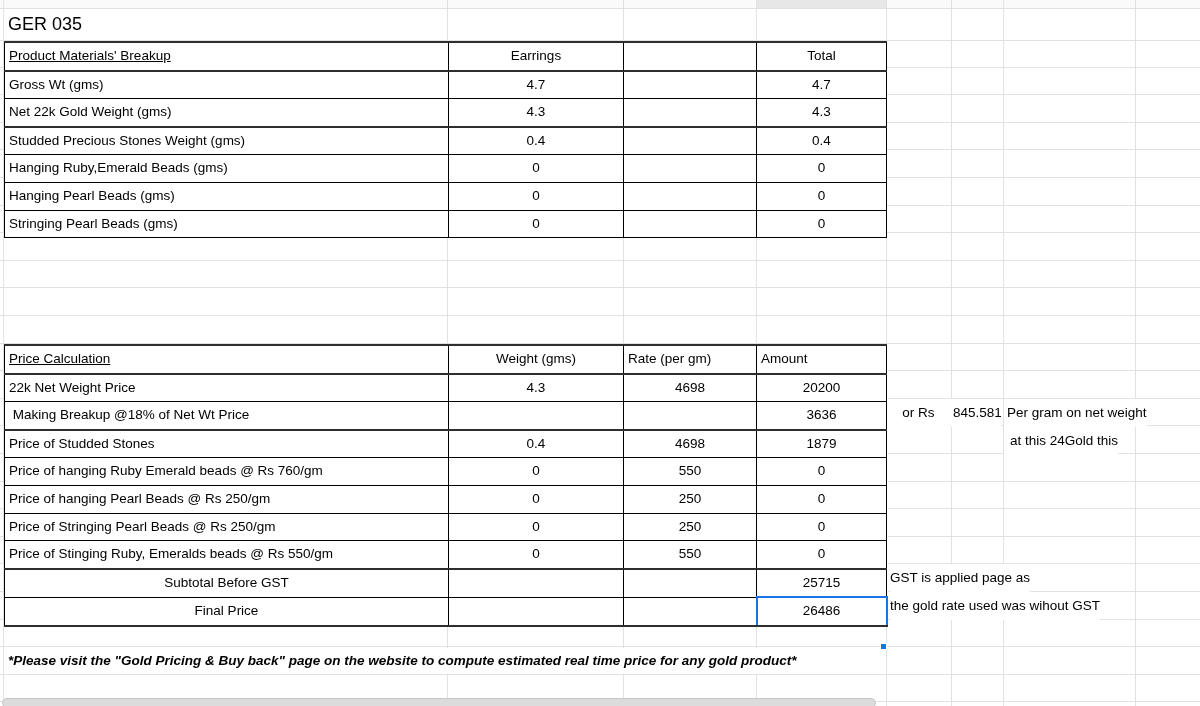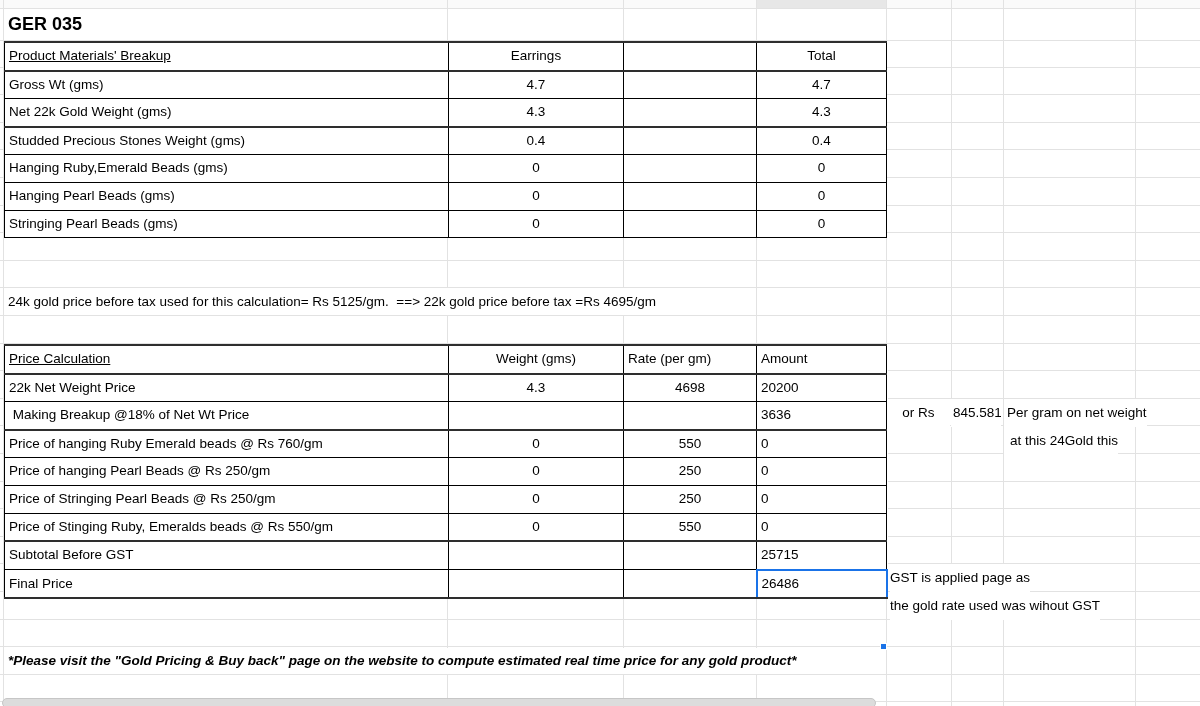--- a/index.html
+++ b/index.html
@@ -19,35 +19,35 @@
   .hlines {
     position: absolute; left: 0; top: 40px; width: 1200px; height: 666px;
     background: repeating-linear-gradient(to bottom,
       transparent 0, transparent 26.6px, #e2e2e2 26.6px, #e2e2e2 27.6px);
   }
   .toprow-strip { position: absolute; left: 0; top: 0; width: 1200px; height: 8px; background: #fafafa; }
   .shaded-cell { position: absolute; left: 756px; top: 0; width: 130px; height: 8px; background: #e7e7e7; }
 
   .cell-text { position: absolute; line-height: 27.6px; white-space: pre; background: #fff; }
 
-  .title { position: absolute; left: 8px; top: 8px; line-height: 32px; font-size: 18px; font-weight: bold; background: transparent; }
+  .title { position: absolute; left: 8px; top: 8px; line-height: 32px; font-size: 18px; font-weight: normal; background: transparent; }
 
   table { border-collapse: collapse; table-layout: fixed; background: #fff; position: absolute; }
   td {
     border: 1px solid #000;
     height: 26.6px; line-height: 26.6px;
     padding: 0 4px;
     overflow: hidden; white-space: pre;
     background: #fff;
     font-size: 13.5px;
   }
   .t1 { left: 4px; top: 41px; width: 882px; }
   .t2 { left: 4px; top: 344px; width: 882px; }
   .c { text-align: center; }
-  .r { text-align: left; }
+  .r { text-align: center; }
   .b { font-weight: normal; }
   .u { text-decoration: underline; }
   tr.thick-top td { border-top: 2px solid #2e2e2e; }
   tr.thick-bottom td { border-bottom: 2px solid #2e2e2e; }
   td.sel { border: 2px solid #1a73e8; margin-left: 28px; }
   .fill-handle { position: absolute; left: 880px; top: 643px; width: 7px; height: 7px; background: #1a73e8; border: 1px solid #fff; }
 
   .note-line { position: absolute; left: 8px; top: 288.4px; line-height: 27px; white-space: pre; background: #fff; }
   .footer-line { position: absolute; left: 8px; top: 647.6px; line-height: 26px; font-weight: bold; font-style: italic; white-space: pre; background: #fff; }
 
@@ -130,21 +130,20 @@
     </tr>
     <tr>
       <td>Stringing Pearl Beads (gms)</td>
       <td class="c">0</td>
       <td></td>
       <td class="c">0</td>
     </tr>
   </tbody>
     </table>
 
-  <div class="note-line"><span>24k gold price before tax used for this calculation= </span><span class="b">Rs 5125/gm</span><span>.  ==&gt; 22k gold price before tax =</span><span class="b">Rs 4695/gm</span></div>
 
   <table class="t2">
     <colgroup>
         <col style="width:444px">
         <col style="width:175px">
         <col style="width:133px">
         <col style="width:130px">
       </colgroup>
     <tbody>
         <tr class="thick-top thick-bottom">
@@ -159,20 +158,26 @@
       <td class="c">4698</td>
       <td class="r">20200</td>
     </tr>
     <tr class="thick-bottom">
       <td><span> Making Breakup </span><span class="b">@18%</span><span> of Net Wt Price</span></td>
       <td class="c"></td>
       <td class="c"></td>
       <td class="r">3636</td>
     </tr>
     <tr>
+      <td>Price of Studded Stones</td>
+      <td class="c">0.4</td>
+      <td class="c">4698</td>
+      <td class="r">1879</td>
+    </tr>
+    <tr>
       <td>Price of hanging Ruby Emerald beads @ Rs 760/gm</td>
       <td class="c">0</td>
       <td class="c">550</td>
       <td class="r">0</td>
     </tr>
     <tr>
       <td>Price of hanging Pearl Beads @ Rs 250/gm</td>
       <td class="c">0</td>
       <td class="c">250</td>
       <td class="r">0</td>

